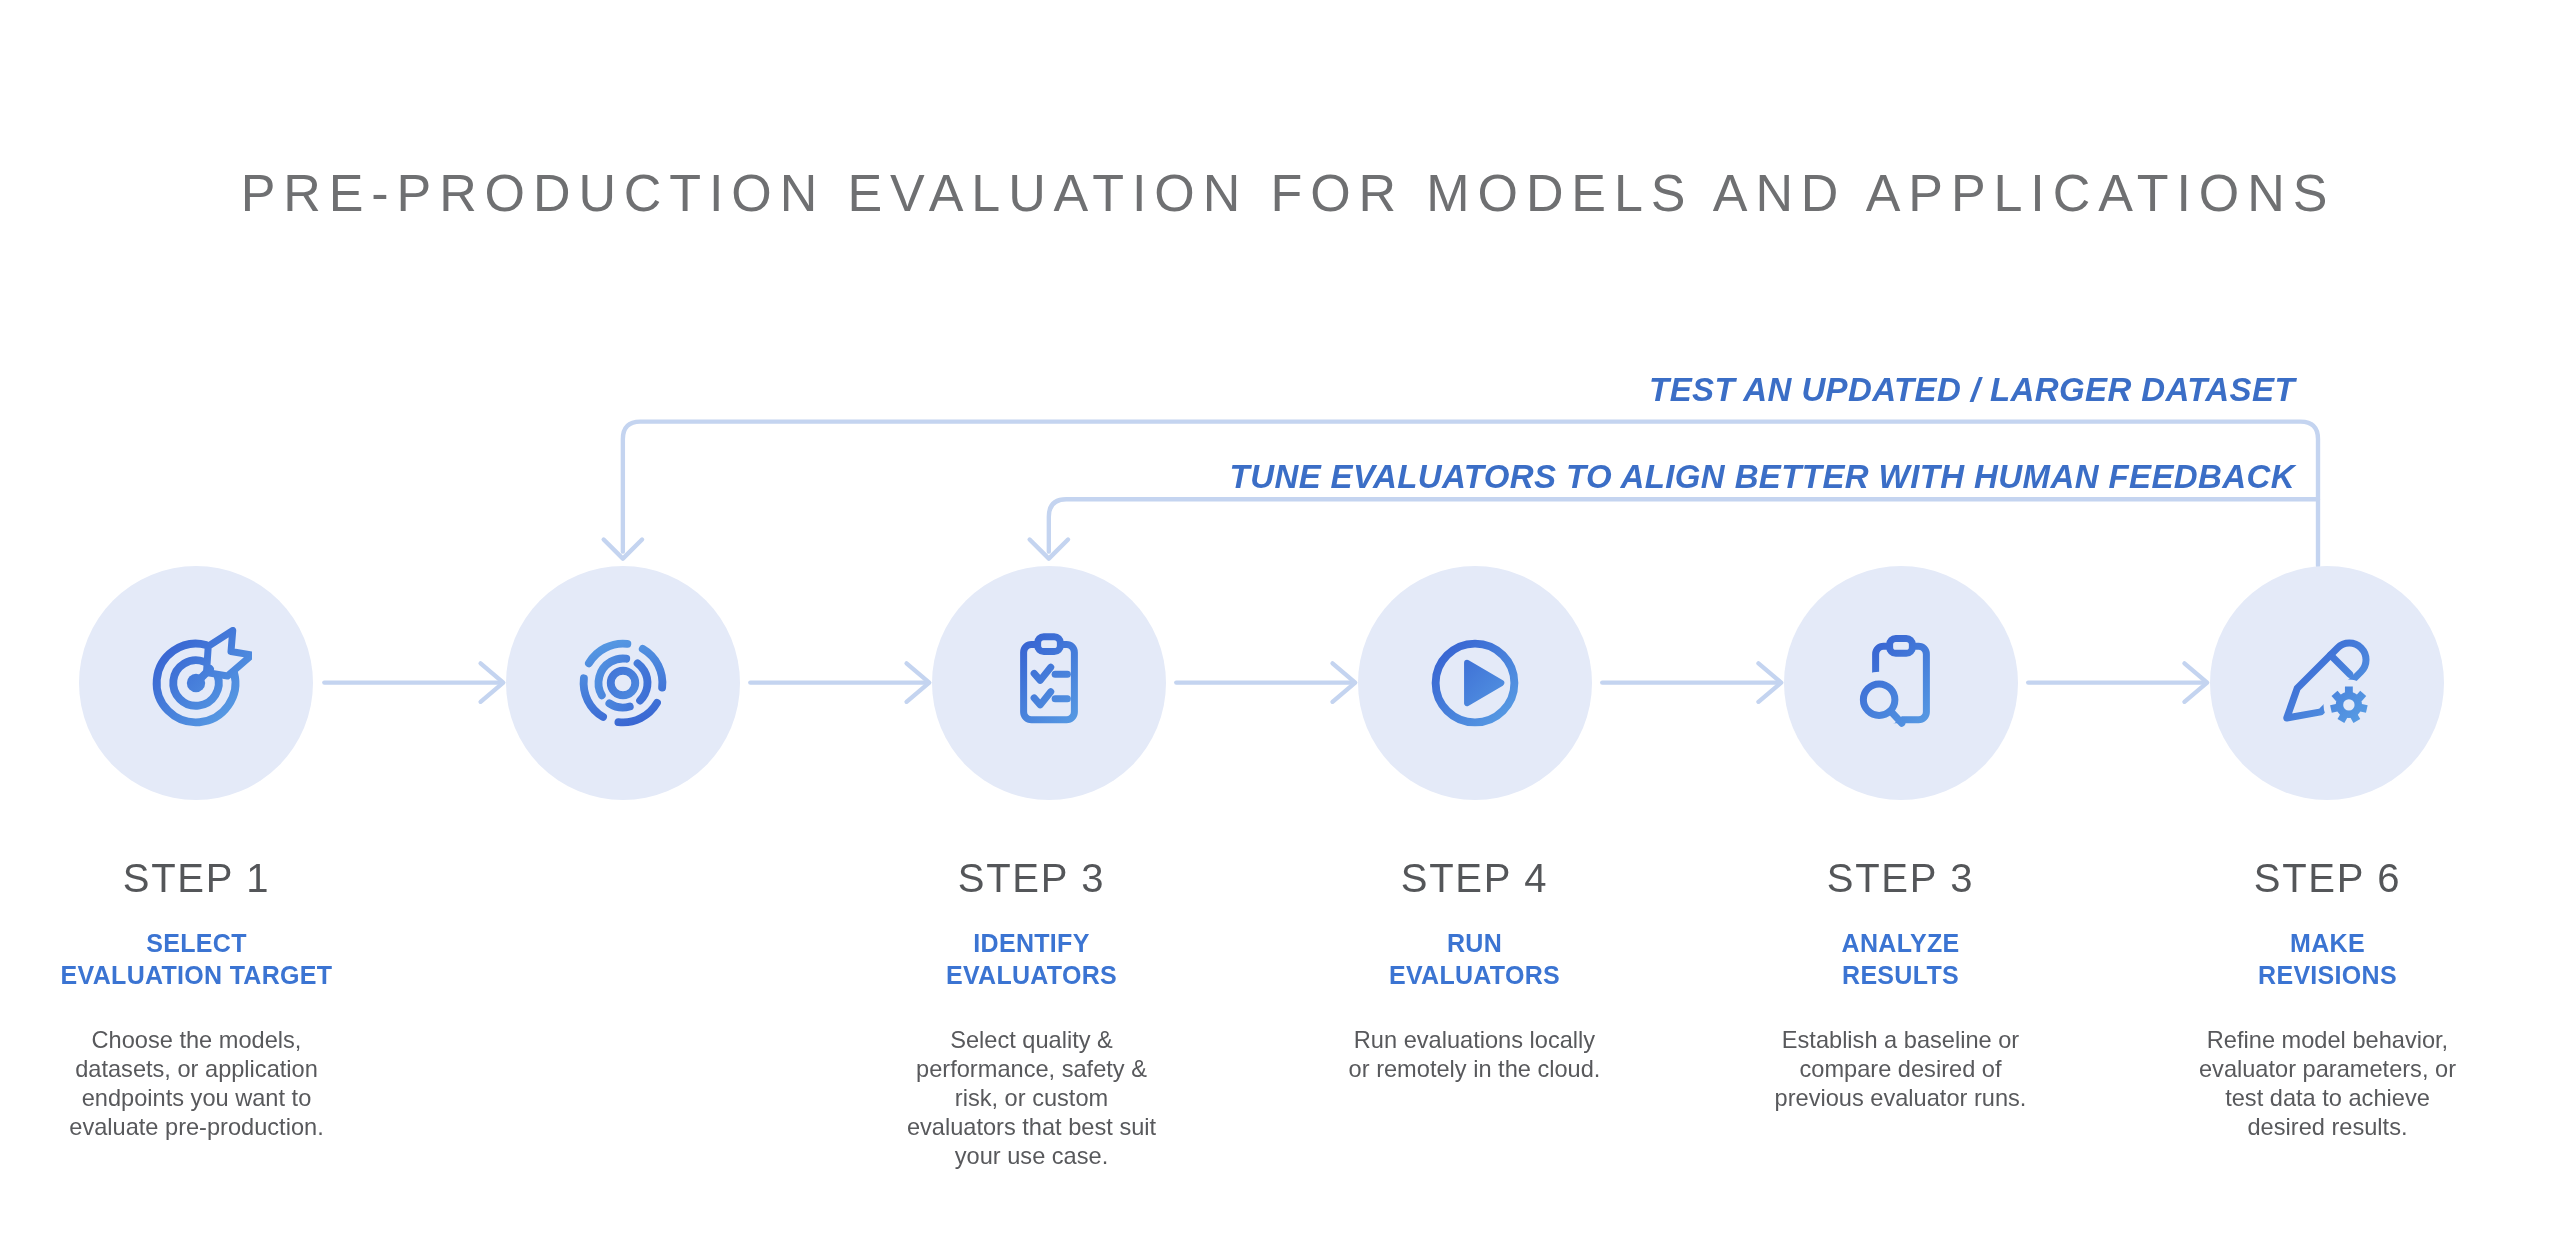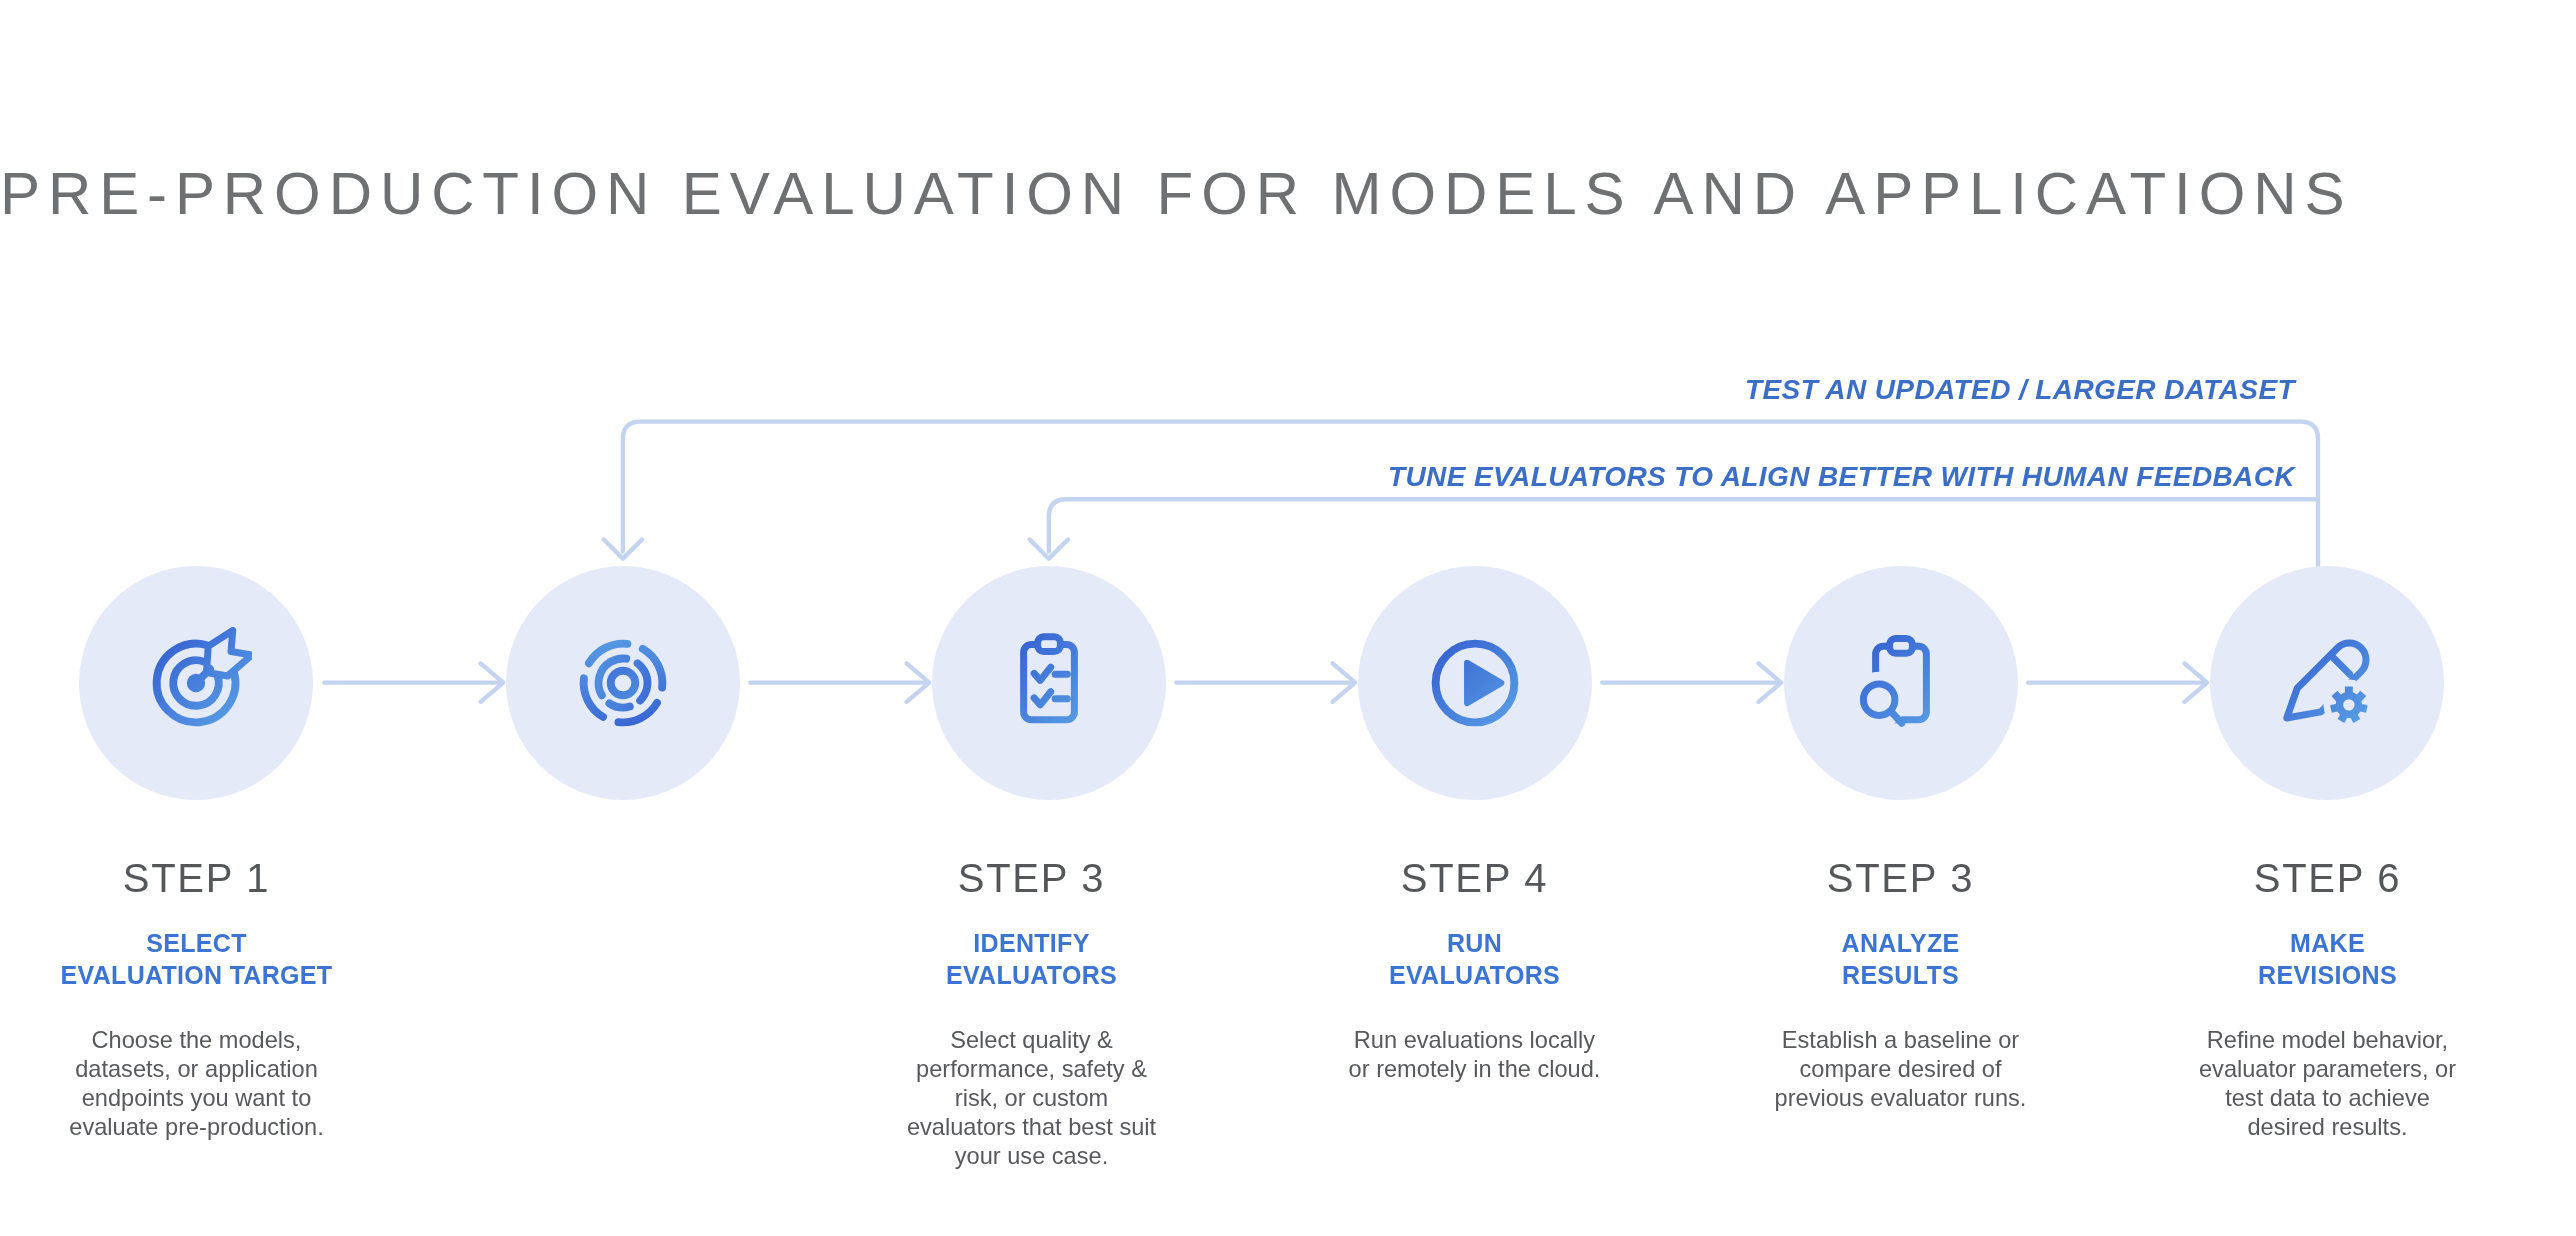--- a/index.html
+++ b/index.html
@@ -6,33 +6,33 @@
   .canvas{
     position:relative;
     width:2576px;height:1236px;
     background:#ffffff;
     overflow:hidden;
     font-family:"Liberation Sans", sans-serif;
   }
   .title{
     position:absolute;
     left:0;top:162px;width:100%;
-    text-align:left;
-    font-size:60px;line-height:63px;
+    text-align:center;
+    font-size:52px;line-height:63px;
     font-weight:300;
     letter-spacing:7.9px;
     color:#6f7072;
     white-space:nowrap;
   }
   svg.flow{position:absolute;left:0;top:0;}
   .fb-label{
     position:absolute;
     right:281px;
     text-align:right;
-    font-size:28px;line-height:31px;
+    font-size:33px;line-height:31px;
     font-weight:bold;font-style:italic;
     color:#3b6ec6;
     white-space:nowrap;
     letter-spacing:0.4px;
   }
   .fb-label.one{top:374px;}
   .fb-label.two{top:461px;}
   .circle{
     position:absolute;
     width:234px;height:234px;

